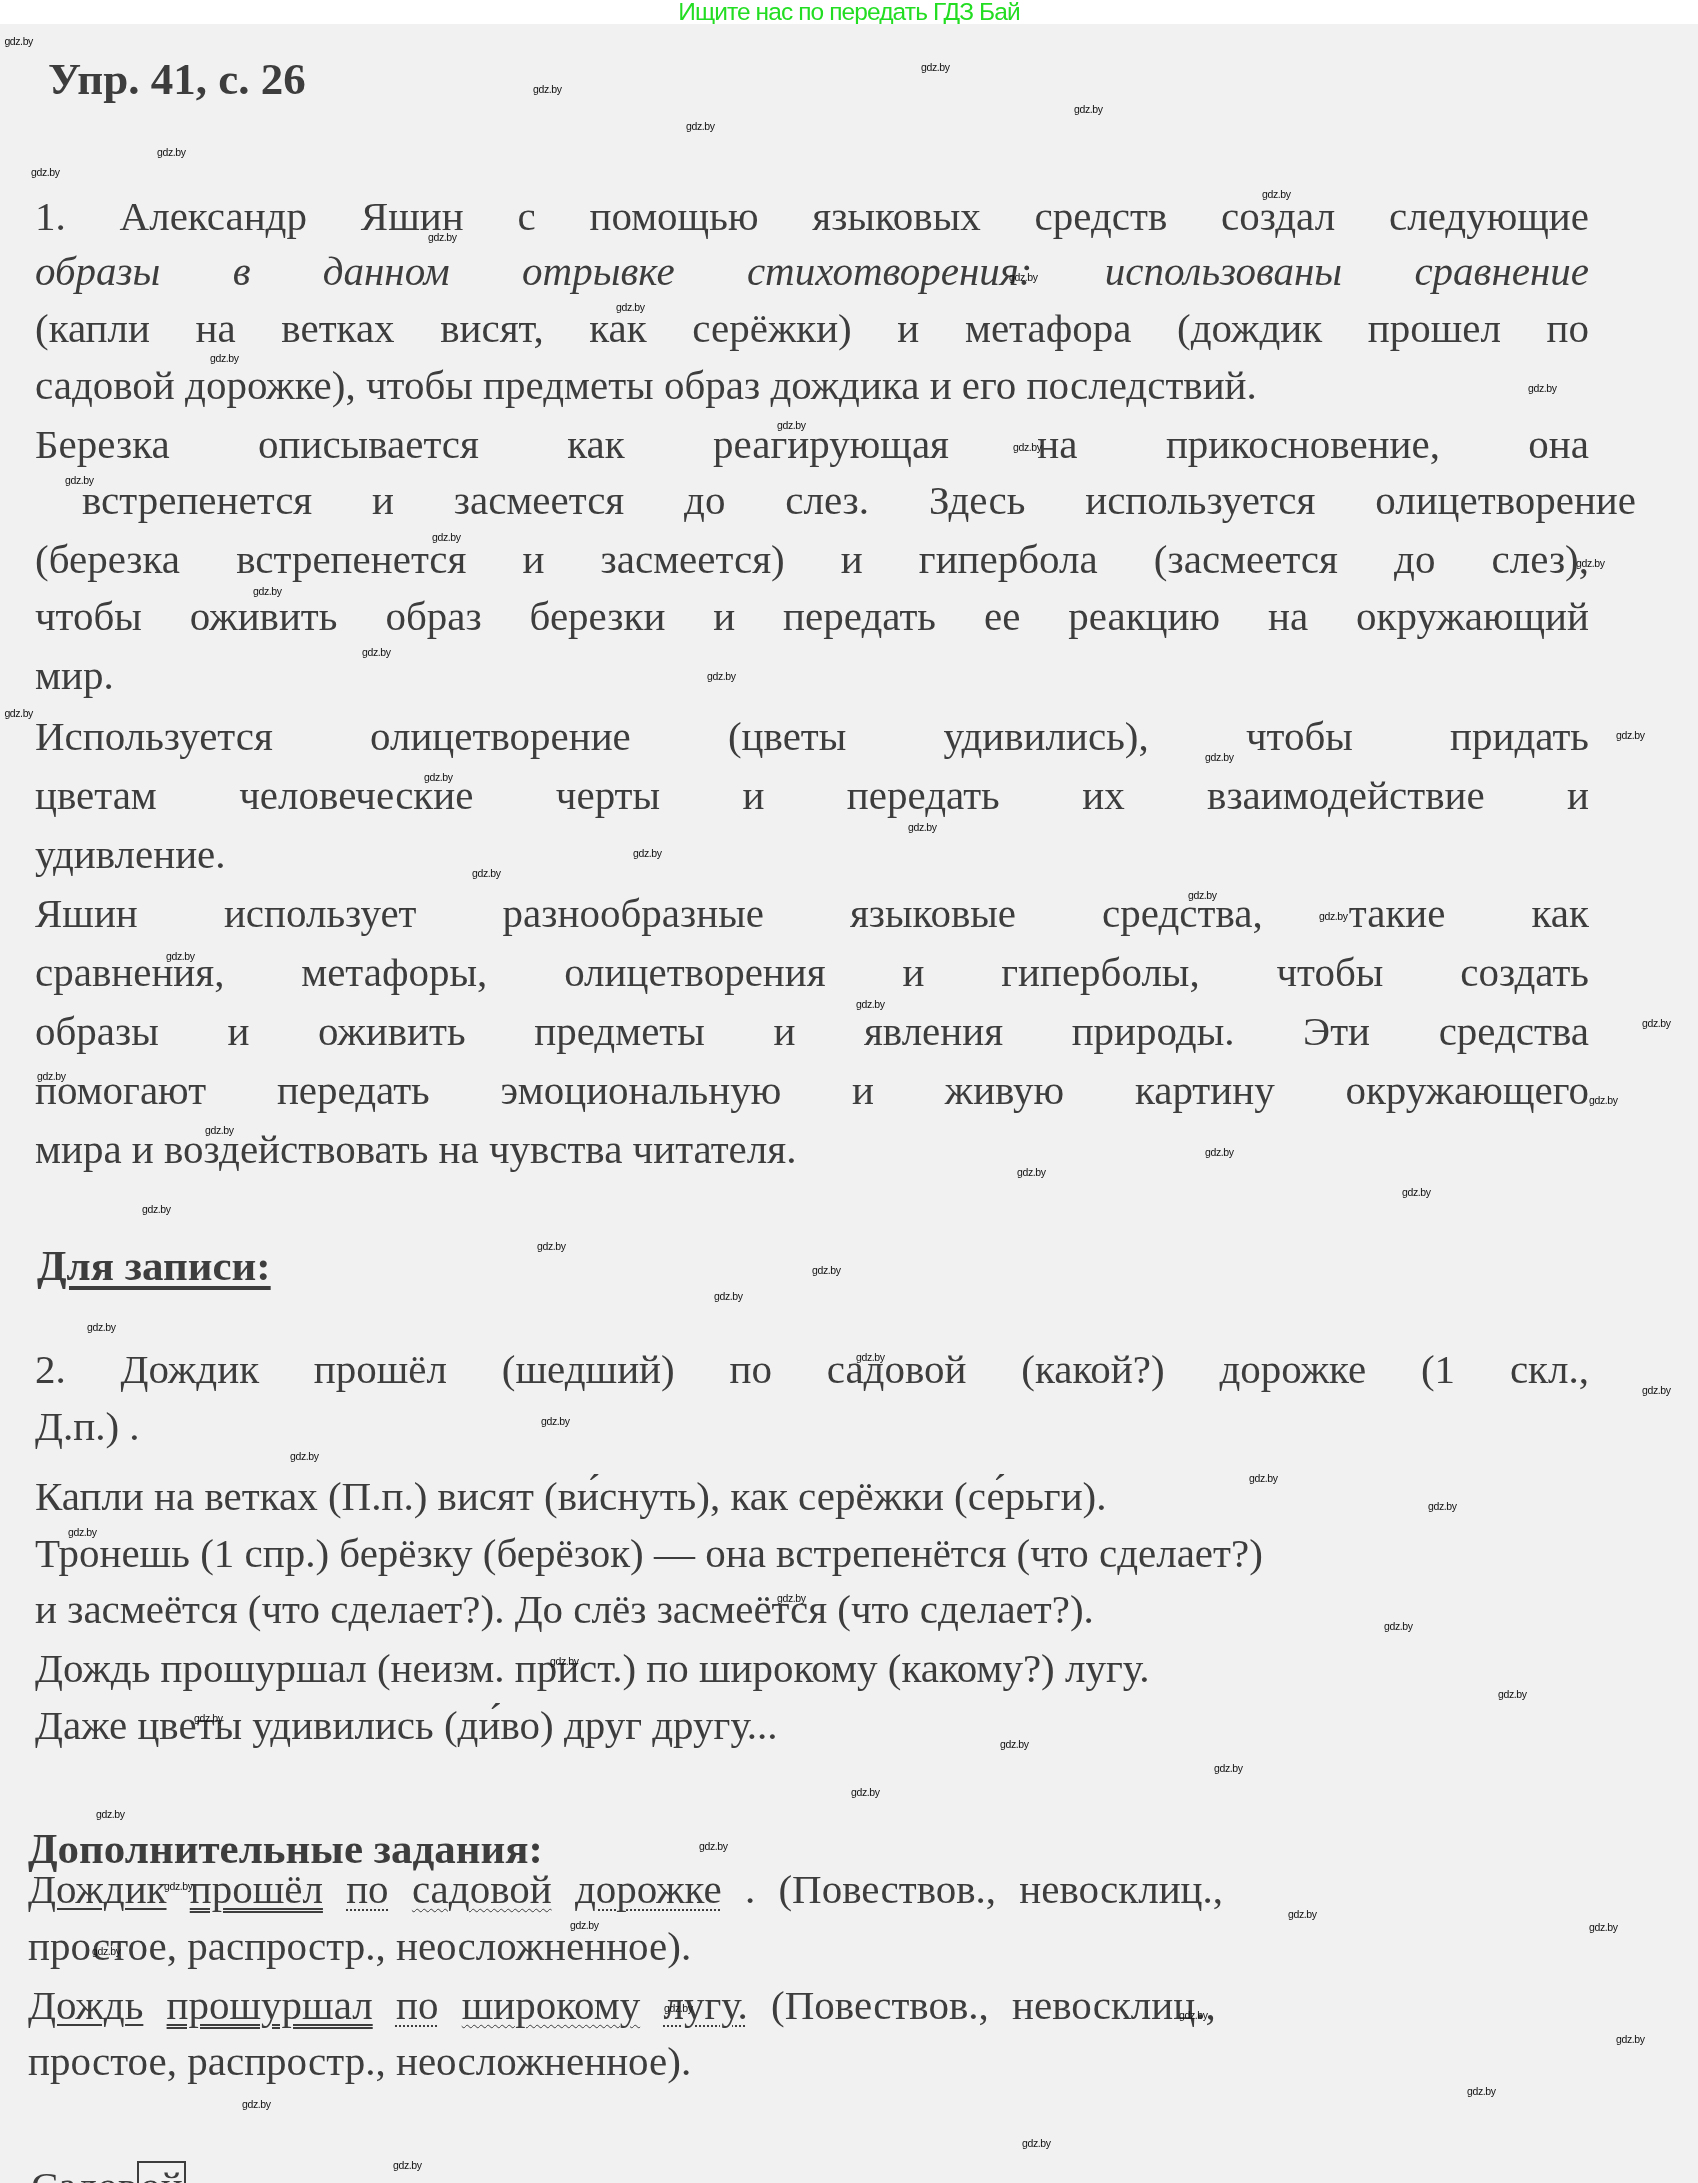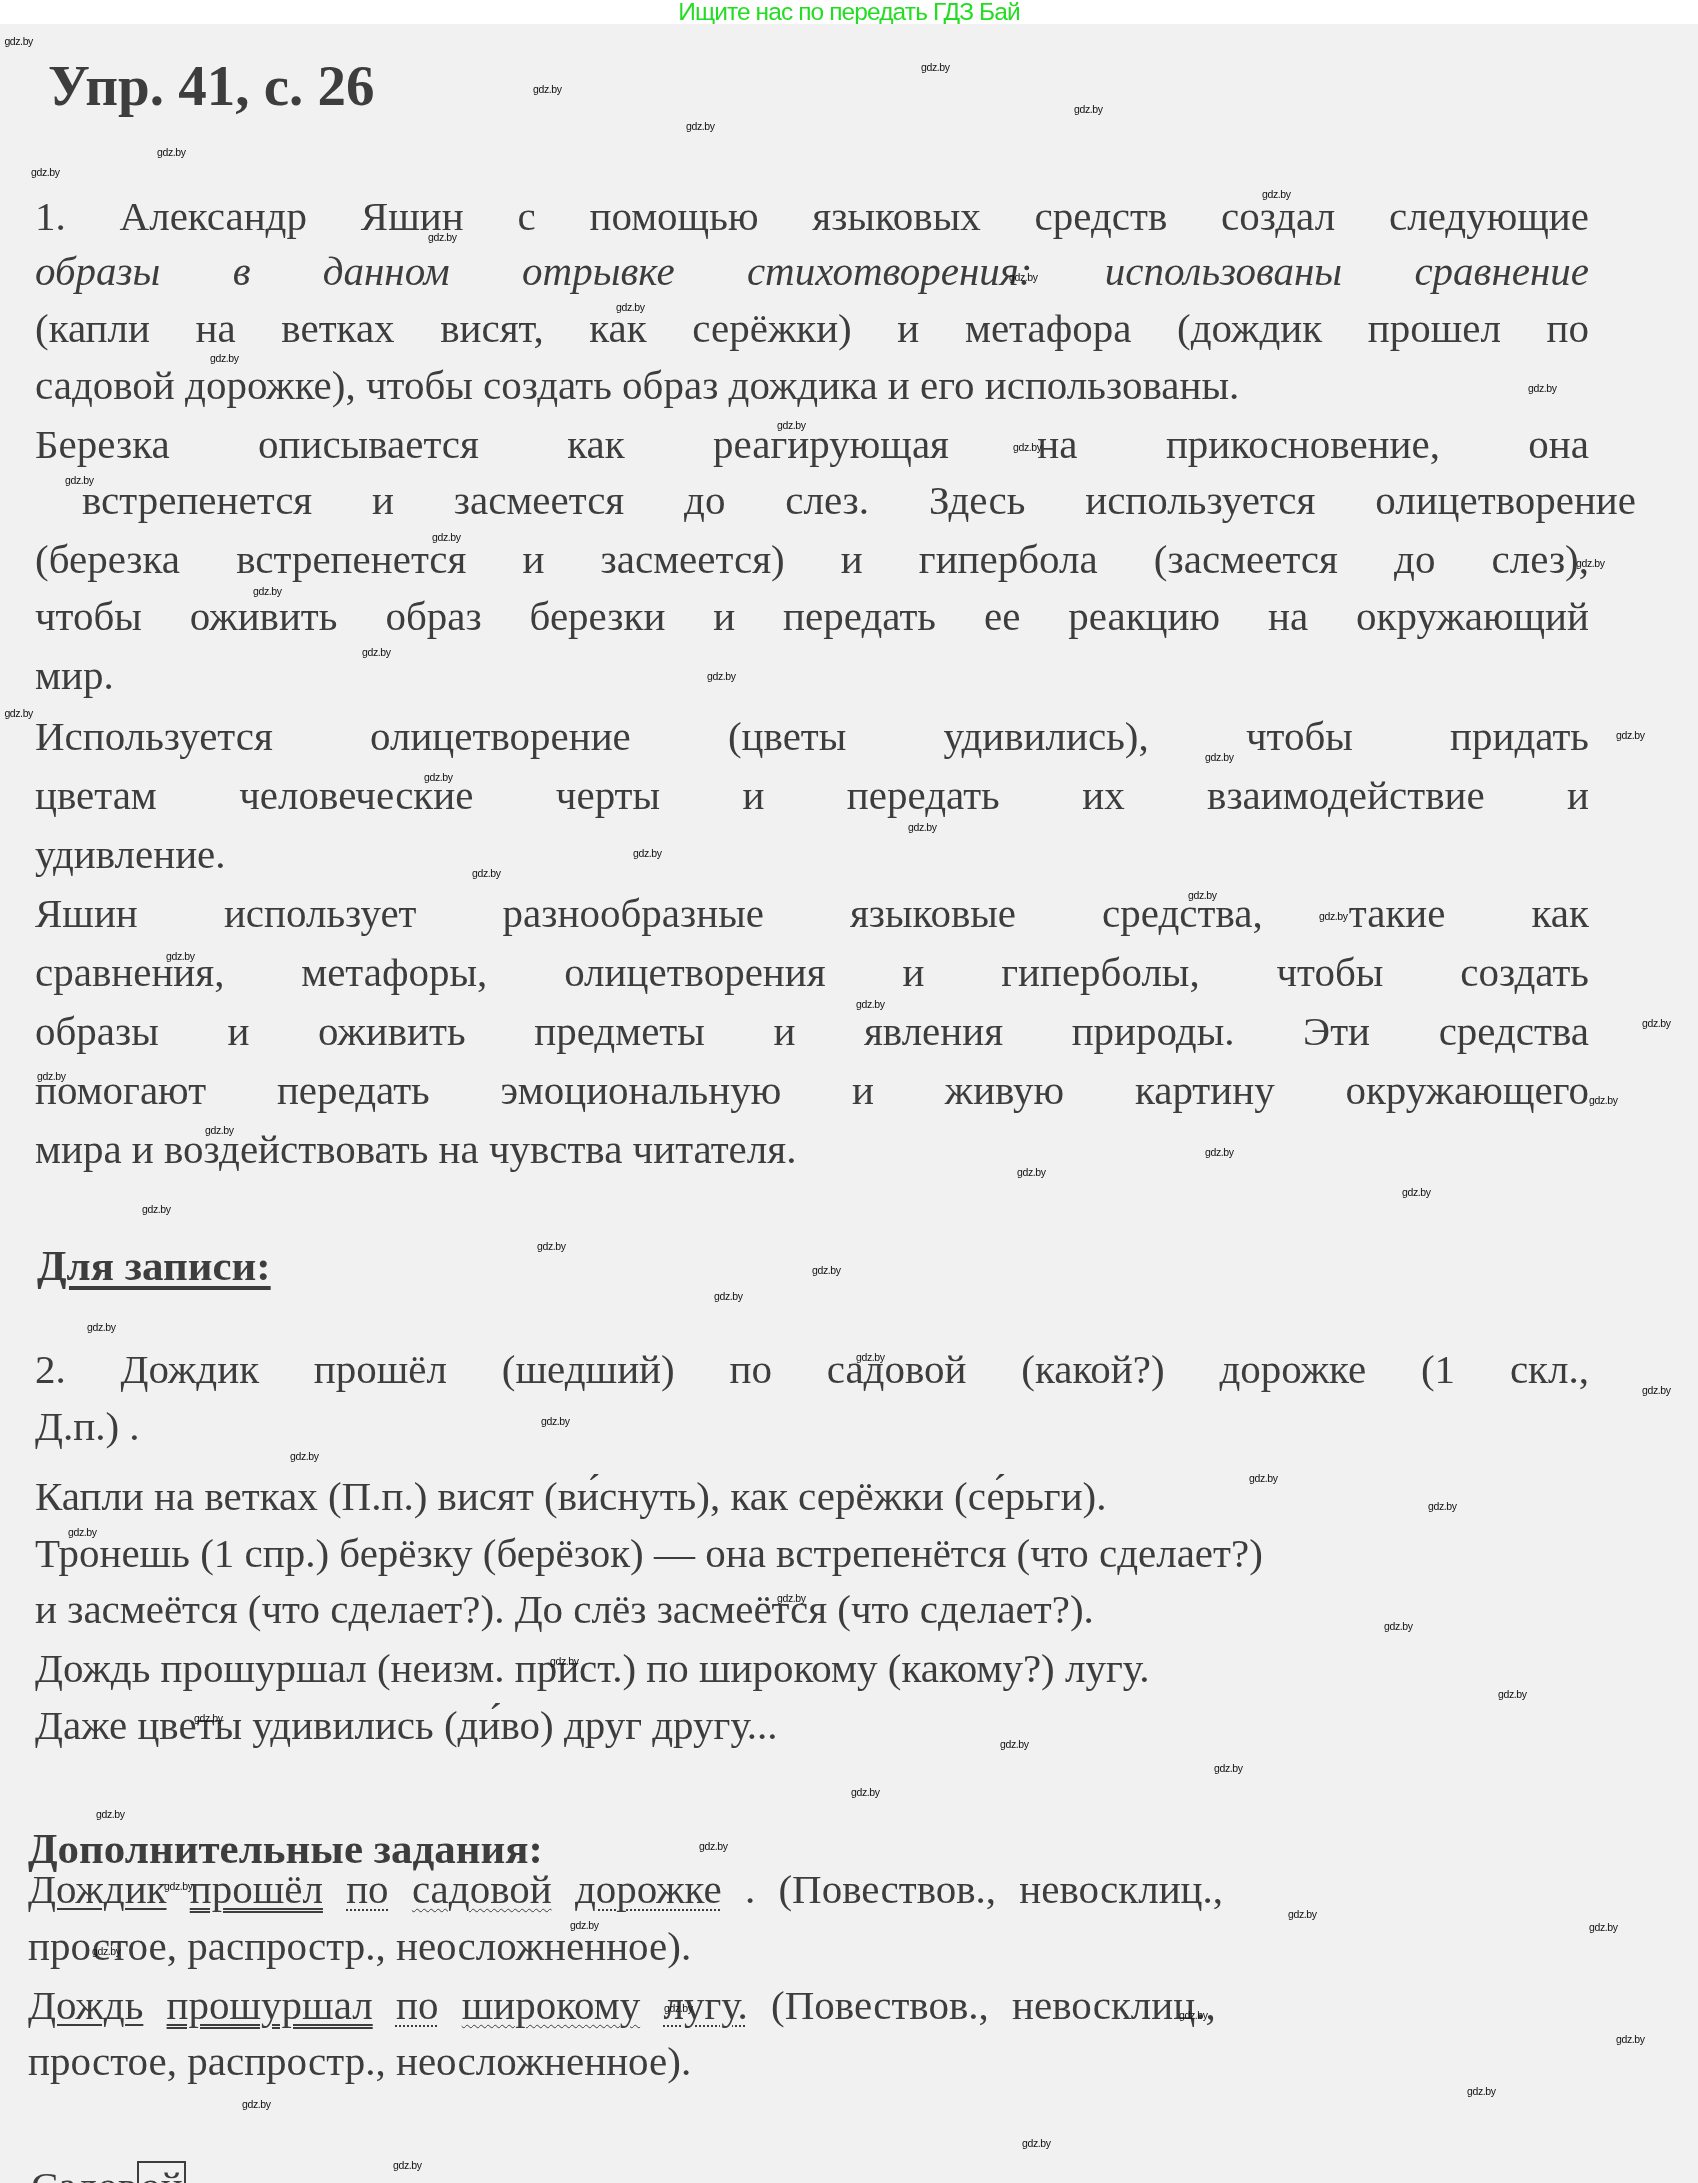--- a/index.html
+++ b/index.html
@@ -18,21 +18,21 @@
   .scan {
     position: absolute; left: 0; top: 24px; width: 1698px; height: 2535px;
     background: #f1f1f1;
   }
   .line {
     position: absolute; left: 35px; width: 1554px; white-space: nowrap;
     font-size: 41px; color: #3d3d3d; line-height: 1;
     transform-origin: left top;
   }
   .just { text-align: justify; text-align-last: justify; white-space: normal; }
-  .title { font-weight: bold; font-size: 57px; left: 48px; }
+  .title { font-weight: bold; font-size: 45px; left: 48px; }
   .heading { font-weight: bold; font-size: 43px; }
   .heading.underlined { text-decoration: underline; text-decoration-thickness: 4.4px; text-underline-offset: 6.1px; }
   .wm {
     position: absolute; font-family: "Liberation Sans", "DejaVu Sans", sans-serif;
     font-size: 10.5px; color: #111; letter-spacing: -0.4px;
   }
   .u-single { text-decoration: underline; text-decoration-thickness: 2.2px; text-underline-offset: 5.2px; }
   .u-double { text-decoration: underline double; text-decoration-thickness: 1.7px; text-underline-offset: 5.2px; }
   .u-wavy { text-decoration: underline wavy; text-decoration-thickness: 1.3px; text-underline-offset: 5.2px; }
   .u-dashdot { text-decoration: underline dotted; text-decoration-thickness: 2.2px; text-underline-offset: 6.1px; }
@@ -44,21 +44,21 @@
 <div class="top-banner">Ищите нас по передать ГДЗ Бай</div>
 
 <div class="scan"></div>
 
 <div class="line title" style="top:57px;">Упр. 41, с. 26</div>
 
 <div>
   <div class="line just" style="top:196px;">1. Александр Яшин с помощью языковых средств  создал следующие</div>
   <div class="line just" style="top:251px;font-style:italic;">образы в данном отрывке стихотворения: использованы сравнение</div>
   <div class="line just" style="top:308px;">(капли на ветках висят, как серёжки) и метафора (дождик прошел по</div>
-  <div class="line" style="top:365px;">садовой дорожке), чтобы создать образ дождика и его использованы.</div>
+  <div class="line" style="top:365px;">садовой дорожке), чтобы предметы образ дождика и его последствий.</div>
   <div class="line just" style="top:424px;"> Березка описывается как реагирующая на прикосновение, она</div>
   <div class="line just" style="top:480px;margin-left:47px;">встрепенется и засмеется до слез. Здесь используется олицетворение</div>
   <div class="line just" style="top:539px;">(березка встрепенется и засмеется) и гипербола (засмеется до слез),</div>
   <div class="line just" style="top:596px;">чтобы оживить образ березки и передать ее реакцию на окружающий</div>
   <div class="line" style="top:655px;">мир.</div>
   <div class="line just" style="top:716px;"> Используется олицетворение (цветы удивились), чтобы придать</div>
   <div class="line just" style="top:775px;">цветам человеческие черты и передать их взаимодействие и</div>
   <div class="line" style="top:834px;">удивление.</div>
   <div class="line just" style="top:893px;"> Яшин использует разнообразные языковые средства, такие как</div>
   <div class="line just" style="top:952px;">сравнения, метафоры, олицетворения и гиперболы, чтобы создать</div>

